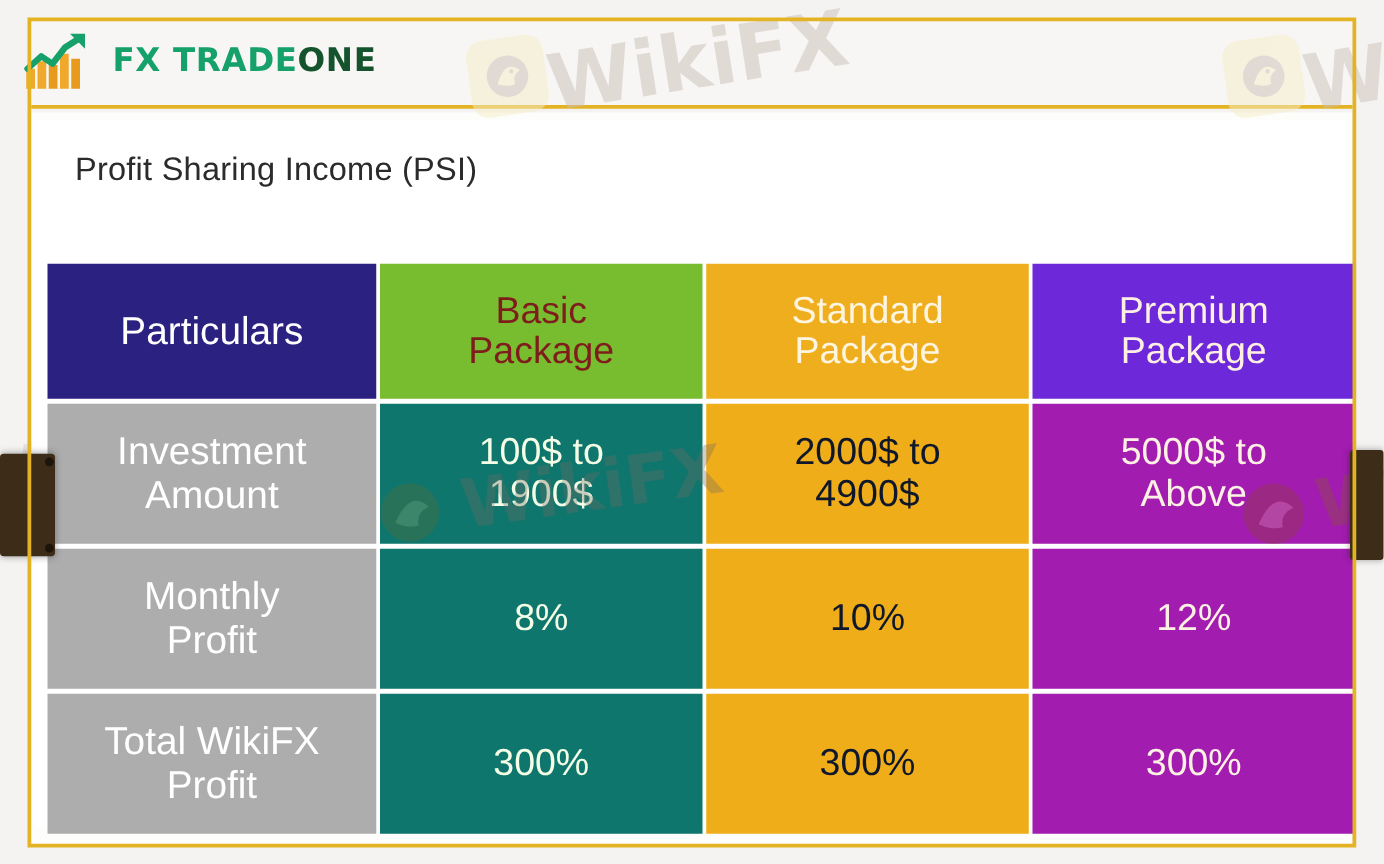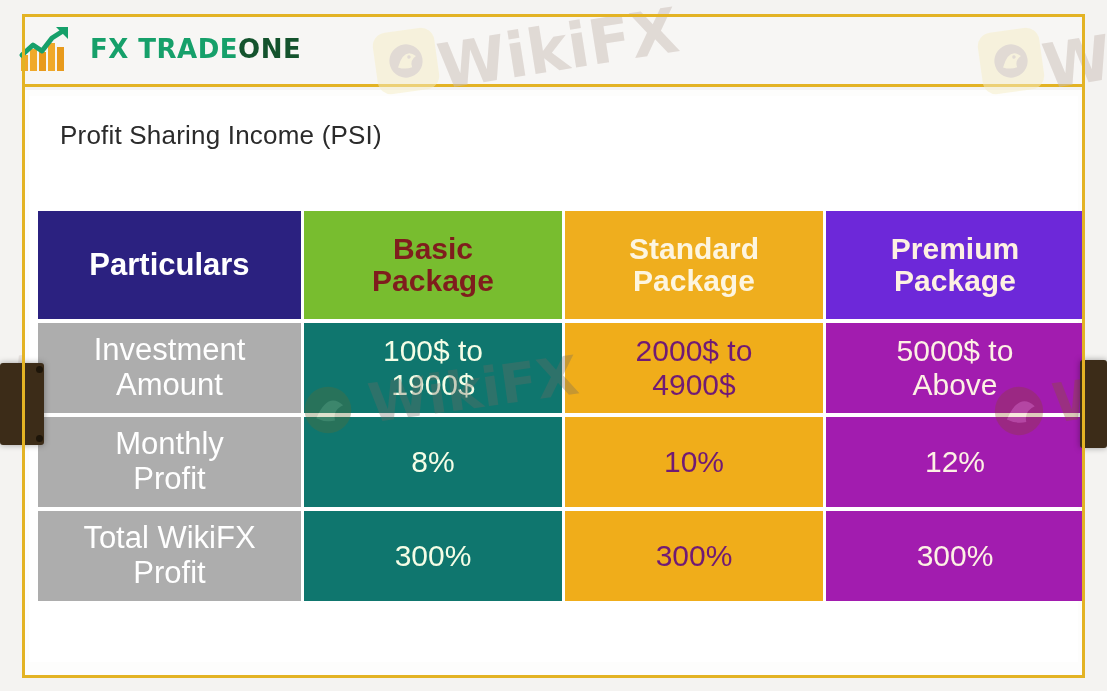--- a/index.html
+++ b/index.html
@@ -53,30 +53,30 @@
     position:absolute;left:35px;top:207px;width:1037px;z-index:12;
     border-collapse:separate;border-spacing:3px 4px;table-layout:fixed;
   }
   .tbl td{
     padding:0;text-align:center;vertical-align:middle;
     font-family:"Liberation Sans","DejaVu Sans",sans-serif;
   }
   .col-p{width:263px;}
   .col-d{width:258px;}
 
-  .hdr{height:108px;font-weight:bold;font-size:30px;line-height:1.08;}
+  .hdr{height:108px;font-weight:normal;font-size:30px;line-height:1.08;}
   .hdr-particulars{background:#2b2180;color:#ffffff;font-size:31px;}
   .hdr-basic{background:#78bd2f;color:#7f1d1d;}
   .hdr-standard{background:#efae1e;color:#fdf5e0;}
   .hdr-premium{background:#6d28d9;color:#fdf0e2;}
 
-  .row-cell{height:90px;font-size:30px;line-height:1.12;font-weight:400;}
+  .row-cell{height:112px;font-size:30px;line-height:1.12;font-weight:400;}
   .c-label{background:#adadad;color:#ffffff;font-size:31px;}
   .c-basic{background:#0f766e;color:#f4fde6;}
-  .c-standard{background:#f0ad1a;color:#701a75;}
+  .c-standard{background:#f0ad1a;color:#0f172a;}
   .c-premium{background:#a21caf;color:#fdf1e4;}
 
   
   .footnote{
     position:absolute;right:34px;top:660px;z-index:14;
     font-family:"DejaVu Sans","Liberation Sans",sans-serif;
     font-size:15.5px;font-weight:bold;color:#1d1d1d;white-space:nowrap;
   }
   .footnote sup{font-size:9.5px;vertical-align:super;}
 

